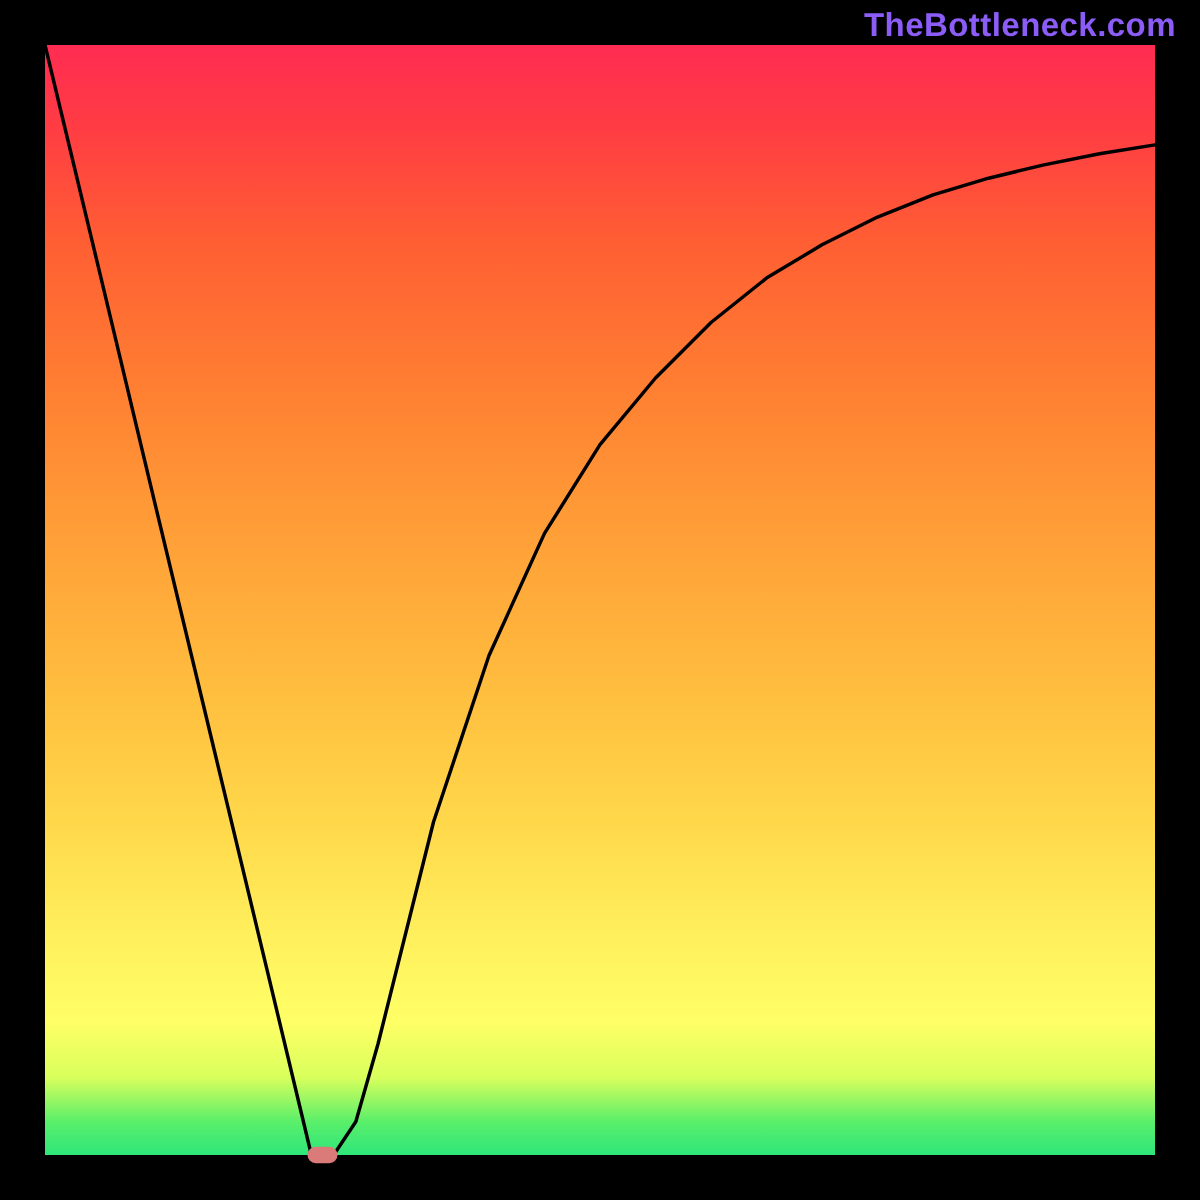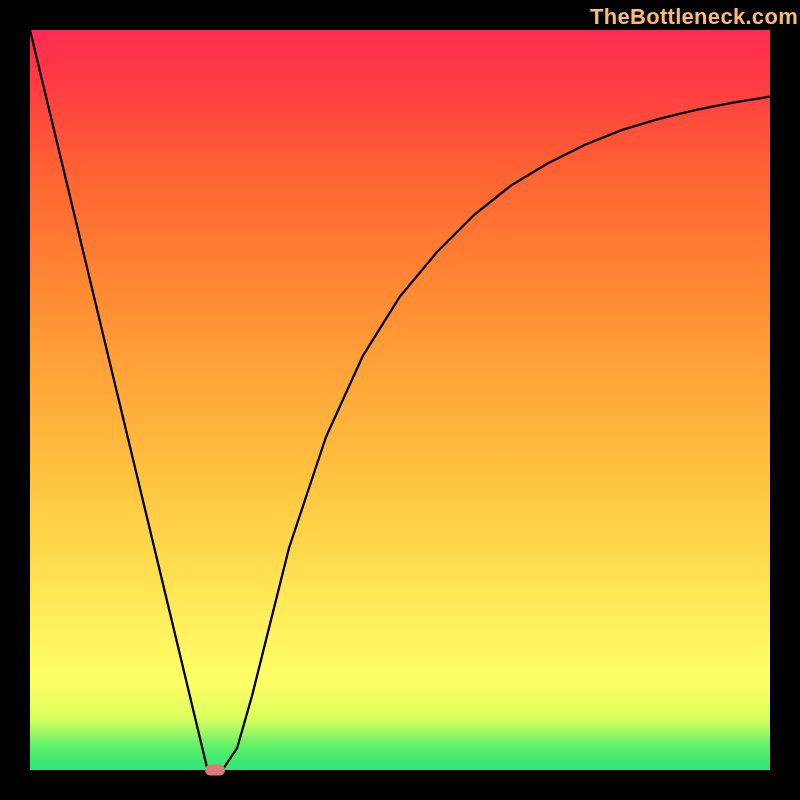--- a/index.html
+++ b/index.html
@@ -35,24 +35,24 @@
       #ffa138 55%,
       #ff8232 68%,
       #ff5f33 82%,
       #ff3b44 93%,
       #ff2c52 100%
     );
   }
   .watermark {
     position: absolute;
     top: 4px;
-    right: 2px;
+    right: 16px;
     font-size: 22px;
     font-weight: 600;
-    color: #fdba74;
+    color: #8b5cf6;
     letter-spacing: 0.3px;
     user-select: none;
   }
   svg.curve {
     position: absolute;
     left: 0;
     top: 0;
     width: 740px;
     height: 740px;
     overflow: visible;

